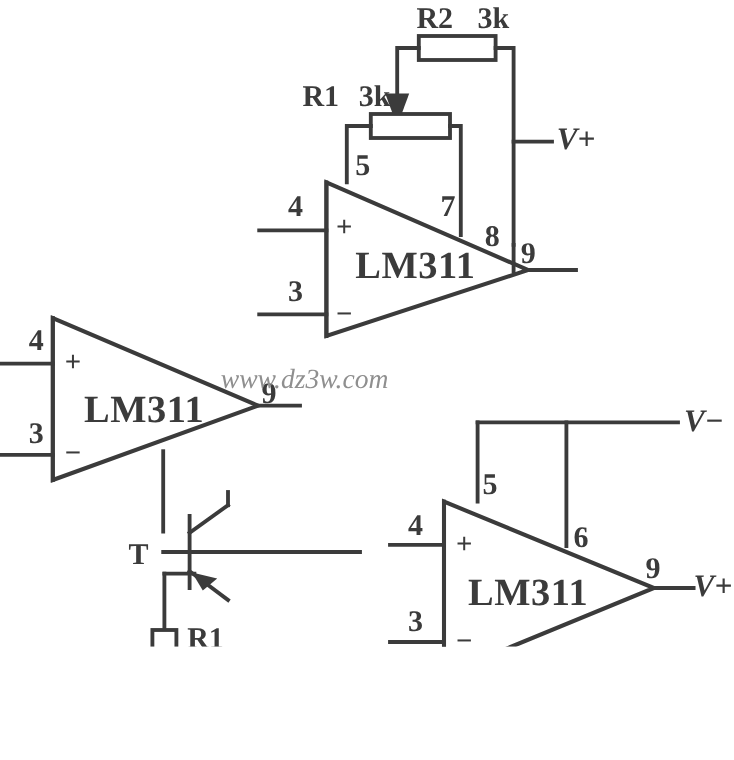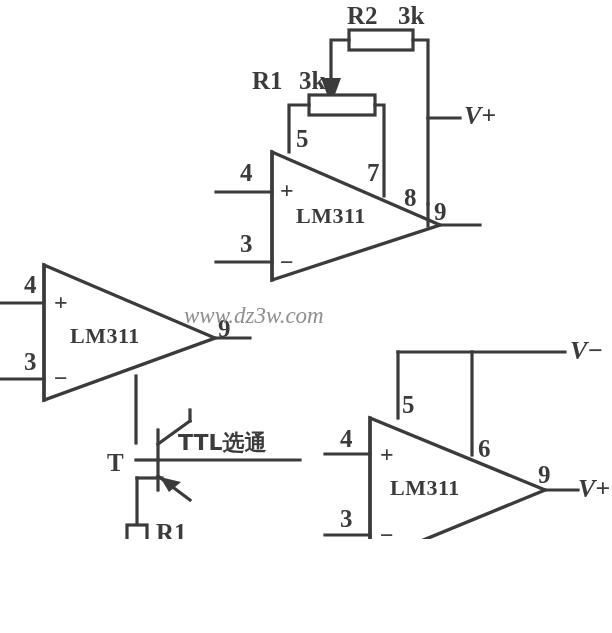--- a/index.html
+++ b/index.html
@@ -59,21 +59,21 @@
     white-space: nowrap;
     line-height: 1;
     -webkit-user-select: none;
     user-select: none;
   }
   .pin-num {
     font-size: 25px;
     font-weight: 700;
   }
   .chip-name {
-    font-size: 22px;
+    font-size: 32px;
     font-weight: 700;
     letter-spacing: 0.5px;
   }
   .comp-ref {
     font-size: 25px;
     font-weight: 700;
   }
   .sign {
     font-size: 24px;
     font-weight: 700;
@@ -212,21 +212,20 @@
   <div class="lbl pin-num" style="left:24px; top:272px;">4</div>
   <div class="lbl pin-num" style="left:24px; top:349px;">3</div>
   <div class="lbl pin-num" style="left:218px; top:316px;">9</div>
 
   <div class="lbl sign" style="left:54px; top:290px;">+</div>
   <div class="lbl sign" style="left:54px; top:366px;">−</div>
   <div class="lbl chip-name" style="left:70px; top:325px;">LM311</div>
 
   <div class="lbl comp-ref" style="left:107px; top:450px;">T</div>
 
-  <div class="lbl cn-text" style="left:178px; top:432px;">TTL选通</div>
 
   <div class="lbl comp-ref" style="left:156px; top:520px;">R1</div>
   <div class="lbl comp-ref" style="left:148px; top:552px;">1k</div>
 
   <div class="lbl rail" style="left:570px; top:338px;">V−</div>
 
   <div class="lbl pin-num" style="left:402px; top:392px;">5</div>
   <div class="lbl pin-num" style="left:340px; top:426px;">4</div>
   <div class="lbl pin-num" style="left:478px; top:436px;">6</div>
   <div class="lbl pin-num" style="left:538px; top:462px;">9</div>

